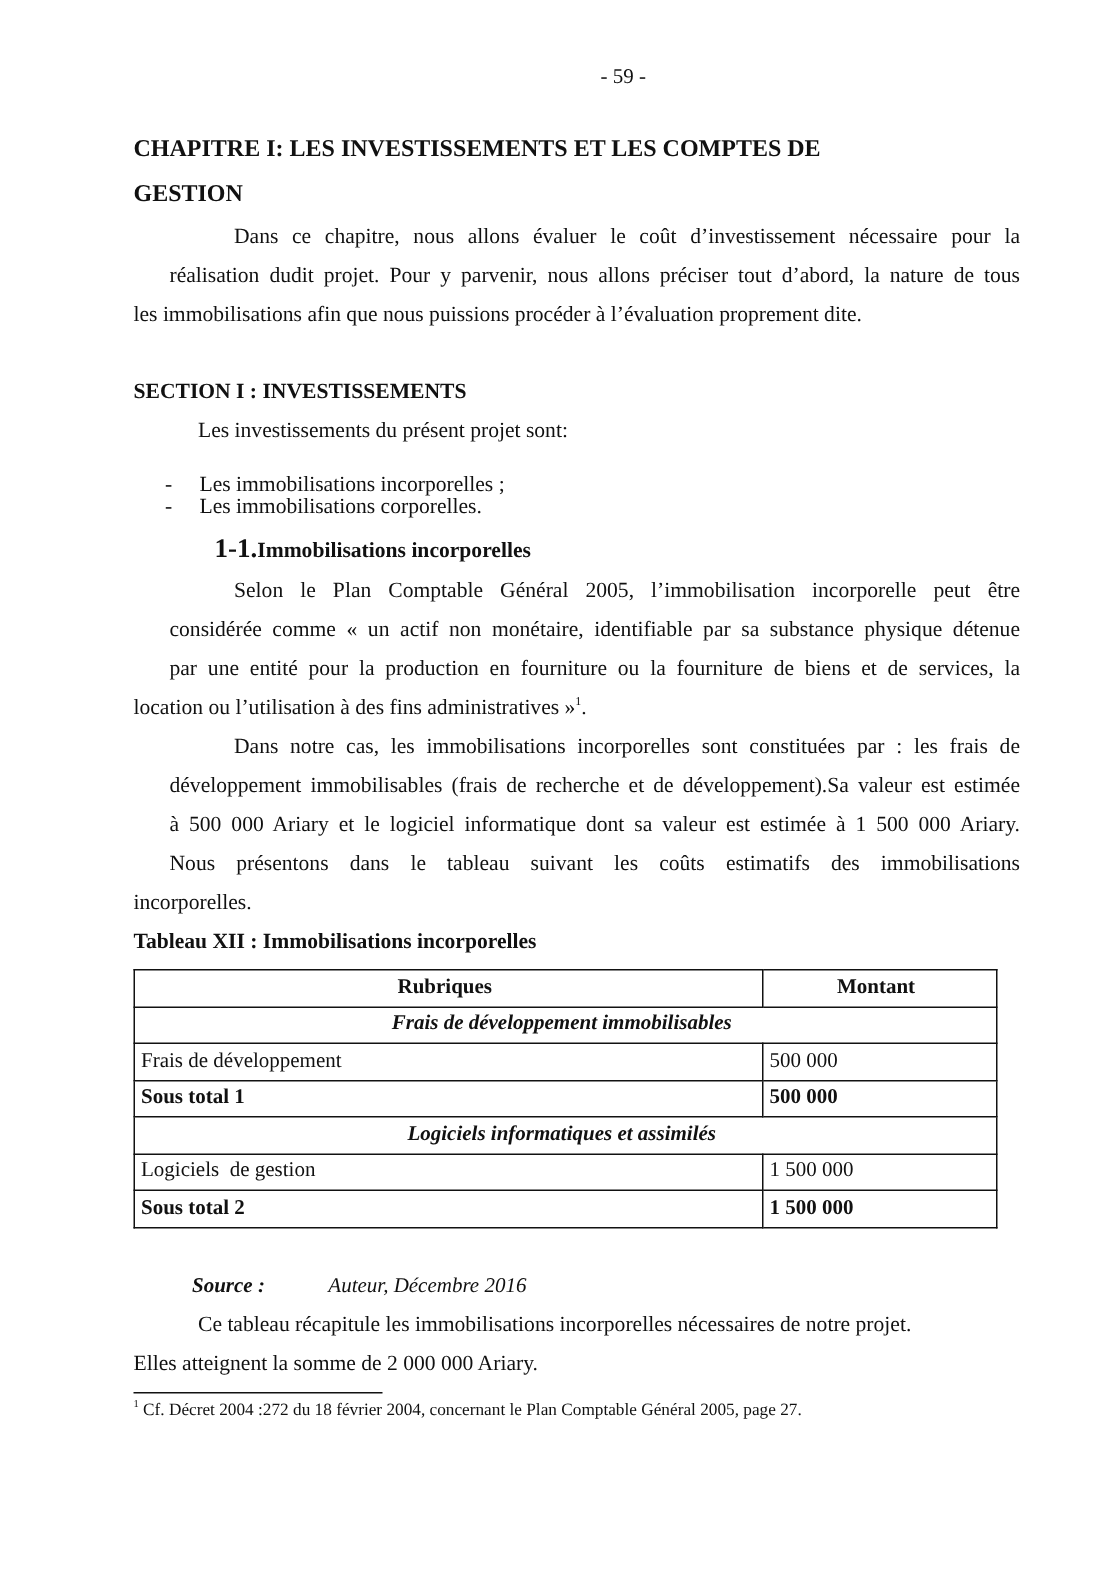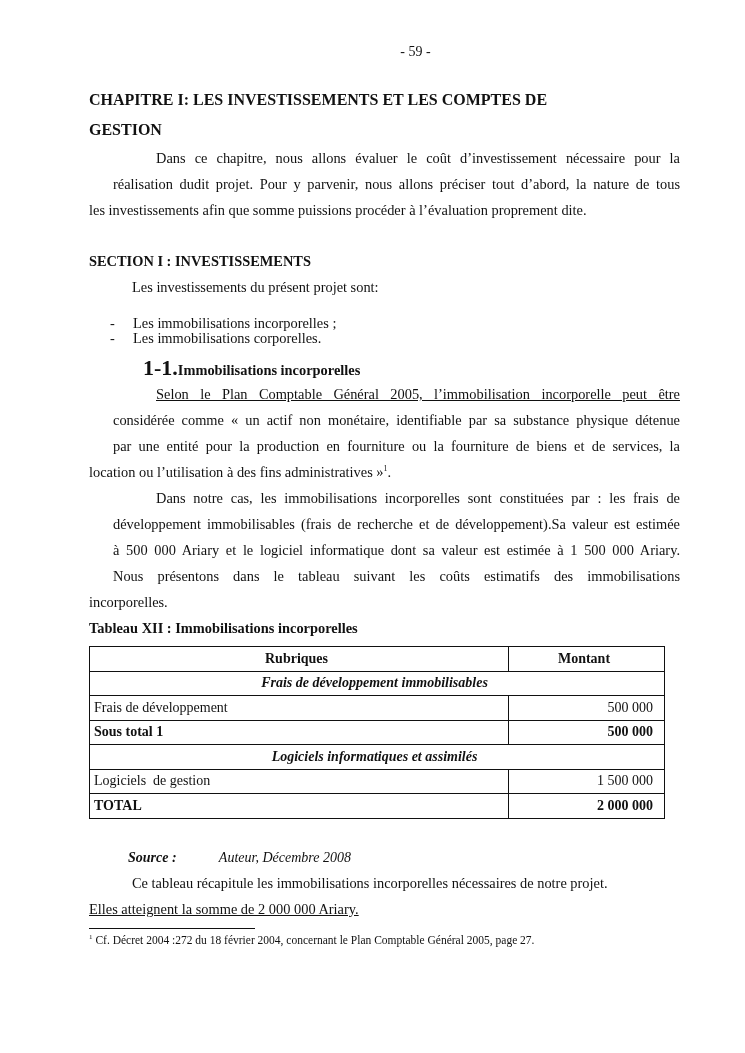--- a/index.html
+++ b/index.html
@@ -13,66 +13,66 @@
   .page-num { top: 44px; left: 0; width: 745px; text-align: center; font-size: 14px; padding-left: 43px; }
   .chap { left: 89px; width: 580px; font-weight: bold; font-size: 16px; line-height: 30px; }
   .line { left: 89px; width: 567px; white-space: nowrap; line-height: 26px; }
   .justify-line { text-align: justify; text-align-last: justify; white-space: normal; margin-left: 24px; }
   .indent { text-indent: 43px; }
   .bold { font-weight: bold; }
   .italic { font-style: italic; margin-left: 39px; }
   .bullet { left: 110px; line-height: 26px; white-space: nowrap; }
   .bullet .dash { display: inline-block; width: 23px; }
   .sub-h { left: 143px; font-weight: bold; white-space: nowrap; }
-  .sub-h .num { font-size: 22px; }
+  .sub-h .num { font-size: 18px; }
   .sub-h .txt { font-size: 14.4px; }
   sup { font-size: 8px; vertical-align: super; line-height: 0; }
 
   table.tbl {
     position: absolute; left: 89px; top: 646px; width: 576px;
     border-collapse: collapse; font-size: 14px;
   }
   table.tbl td {
     border: 1px solid #111; height: 23.5px; padding: 0 9px 0 4px; line-height: 16px;
   }
-  table.tbl td.amount { text-align: right; width: 140px; padding-right: 11px; }
+  table.tbl td.amount { text-align: left; width: 140px; padding-right: 11px; }
   table.tbl td.center { text-align: center; }
   .source { left: 89px; top: 850px; font-size: 14px; }
   .footnote-rule { left: 89px; top: 928px; width: 166px; height: 0; border-top: 1px solid #111; }
   .footnote { left: 89px; top: 934px; font-size: 11.5px; white-space: nowrap; }
   .footnote sup { font-size: 7px; }
 </style>
 </head>
 <body>
 
 <div class="abs page-num">- 59 -</div>
 
 <div class="abs chap" style="top:85px;">
   <div>CHAPITRE I: LES INVESTISSEMENTS ET LES COMPTES DE</div>
   <div>GESTION</div>
 </div>
 
 <div class="abs line justify-line indent" style="top:145px;">Dans ce chapitre, nous allons évaluer le coût d’investissement nécessaire pour la</div>
 <div class="abs line justify-line" style="top:171px;">réalisation dudit projet. Pour y parvenir, nous allons préciser tout d’abord, la nature de tous</div>
-<div class="abs line" style="top:197px;">les investissements afin que somme puissions procéder à l’évaluation proprement dite.</div>
+<div class="abs line" style="top:197px;">les immobilisations afin que nous puissions procéder à l’évaluation proprement dite.</div>
 
 <div class="abs line bold" style="top:248px;">SECTION I : INVESTISSEMENTS</div>
 <div class="abs line indent" style="top:274px;">Les investissements du présent projet sont:</div>
 <div class="abs bullet" style="top:310px;">
   <span class="dash">-</span><span>Les immobilisations incorporelles ;</span>
 </div>
 <div class="abs bullet" style="top:325px;">
   <span class="dash">-</span><span>Les immobilisations corporelles.</span>
 </div>
 
 <div class="abs sub-h" style="top:355px;">
   <span class="num">1-1.</span><span class="txt">Immobilisations incorporelles</span>
 </div>
 
-<div class="abs line justify-line indent" style="top:381px;text-decoration:underline;">Selon le Plan Comptable Général 2005, l’immobilisation incorporelle peut être</div>
+<div class="abs line justify-line indent" style="top:381px;">Selon le Plan Comptable Général 2005, l’immobilisation incorporelle peut être</div>
 <div class="abs line justify-line" style="top:407px;">considérée comme « un actif non monétaire, identifiable par sa substance physique détenue</div>
 <div class="abs line justify-line" style="top:433px;">par une entité pour la production en fourniture ou la fourniture de biens et de services, la</div>
 <div class="abs line" style="top:459px;">
   <span>location ou l’utilisation à des fins administratives »</span><sup>1</sup><span>.</span>
 </div>
 
 <div class="abs line justify-line indent" style="top:485px;">Dans notre cas, les immobilisations incorporelles sont constituées par : les frais de</div>
 <div class="abs line justify-line" style="top:511px;">développement immobilisables (frais de recherche et de développement).Sa valeur est estimée</div>
 <div class="abs line justify-line" style="top:537px;">à 500 000 Ariary  et le logiciel informatique dont sa valeur est estimée à 1 500 000 Ariary.</div>
 <div class="abs line justify-line" style="top:563px;">Nous présentons dans le tableau suivant les coûts estimatifs des immobilisations</div>
@@ -98,29 +98,29 @@
     <td class="amount bold">500 000</td>
   </tr>
   <tr>
     <td colspan="2" class="center bold italic">Logiciels informatiques et assimilés</td>
   </tr>
   <tr>
     <td style="white-space:pre;">Logiciels  de gestion</td>
     <td class="amount">1 500 000</td>
   </tr>
   <tr>
-    <td class="bold">TOTAL</td>
-    <td class="amount bold">2 000 000</td>
+    <td class="bold">Sous total 2</td>
+    <td class="amount bold">1 500 000</td>
   </tr>
 </tbody>
   </table>
 
 <div class="abs source">
-  <span class="bold italic">Source :</span><span class="italic"> Auteur, Décembre 2008</span>
+  <span class="bold italic">Source :</span><span class="italic"> Auteur, Décembre 2016</span>
 </div>
 
 <div class="abs line indent" style="top:870px;">Ce tableau récapitule les immobilisations incorporelles nécessaires de notre projet.</div>
-<div class="abs line" style="top:896px;text-decoration:underline;">Elles atteignent la somme de 2 000 000 Ariary.</div>
+<div class="abs line" style="top:896px;">Elles atteignent la somme de 2 000 000 Ariary.</div>
 
 <div class="abs footnote-rule"></div>
 <div class="abs footnote">
   <sup>1</sup><span> Cf. Décret 2004 :272 du 18 février 2004, concernant le Plan Comptable Général 2005, page 27.</span>
 </div>
 
 </body></html>

